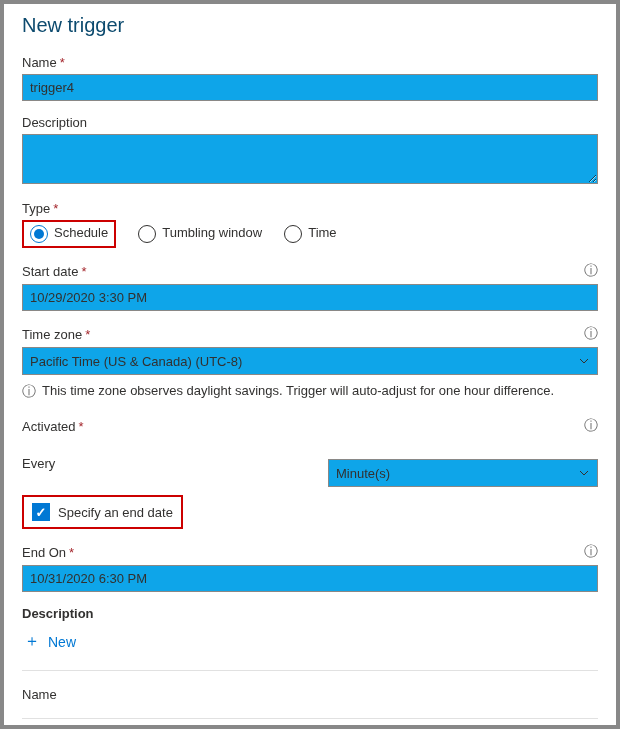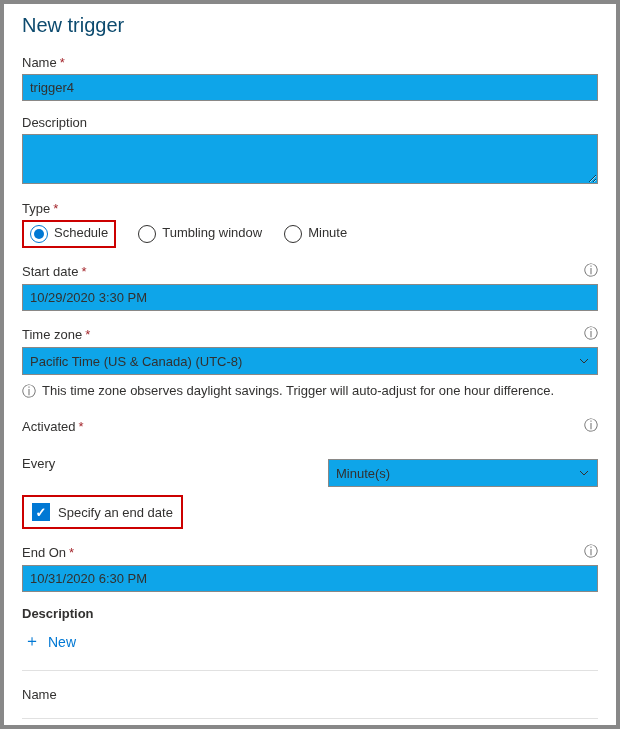--- a/index.html
+++ b/index.html
@@ -114,21 +114,21 @@
           </span>
         <span>Schedule</span>
       </span>
     </span>
     <span class="radio-item">
       <span class="radio-circle"></span>
       <span>Tumbling window</span>
     </span>
     <span class="radio-item">
       <span class="radio-circle"></span>
-      <span>Minute</span>
+      <span>Time</span>
     </span>
   </div>
 </div>
 
 
 <div class="field">
   <div class="label">
     <span>Start date</span>
     <span class="req">*</span>
     <span class="info-right info-icon">ⓘ</span>

